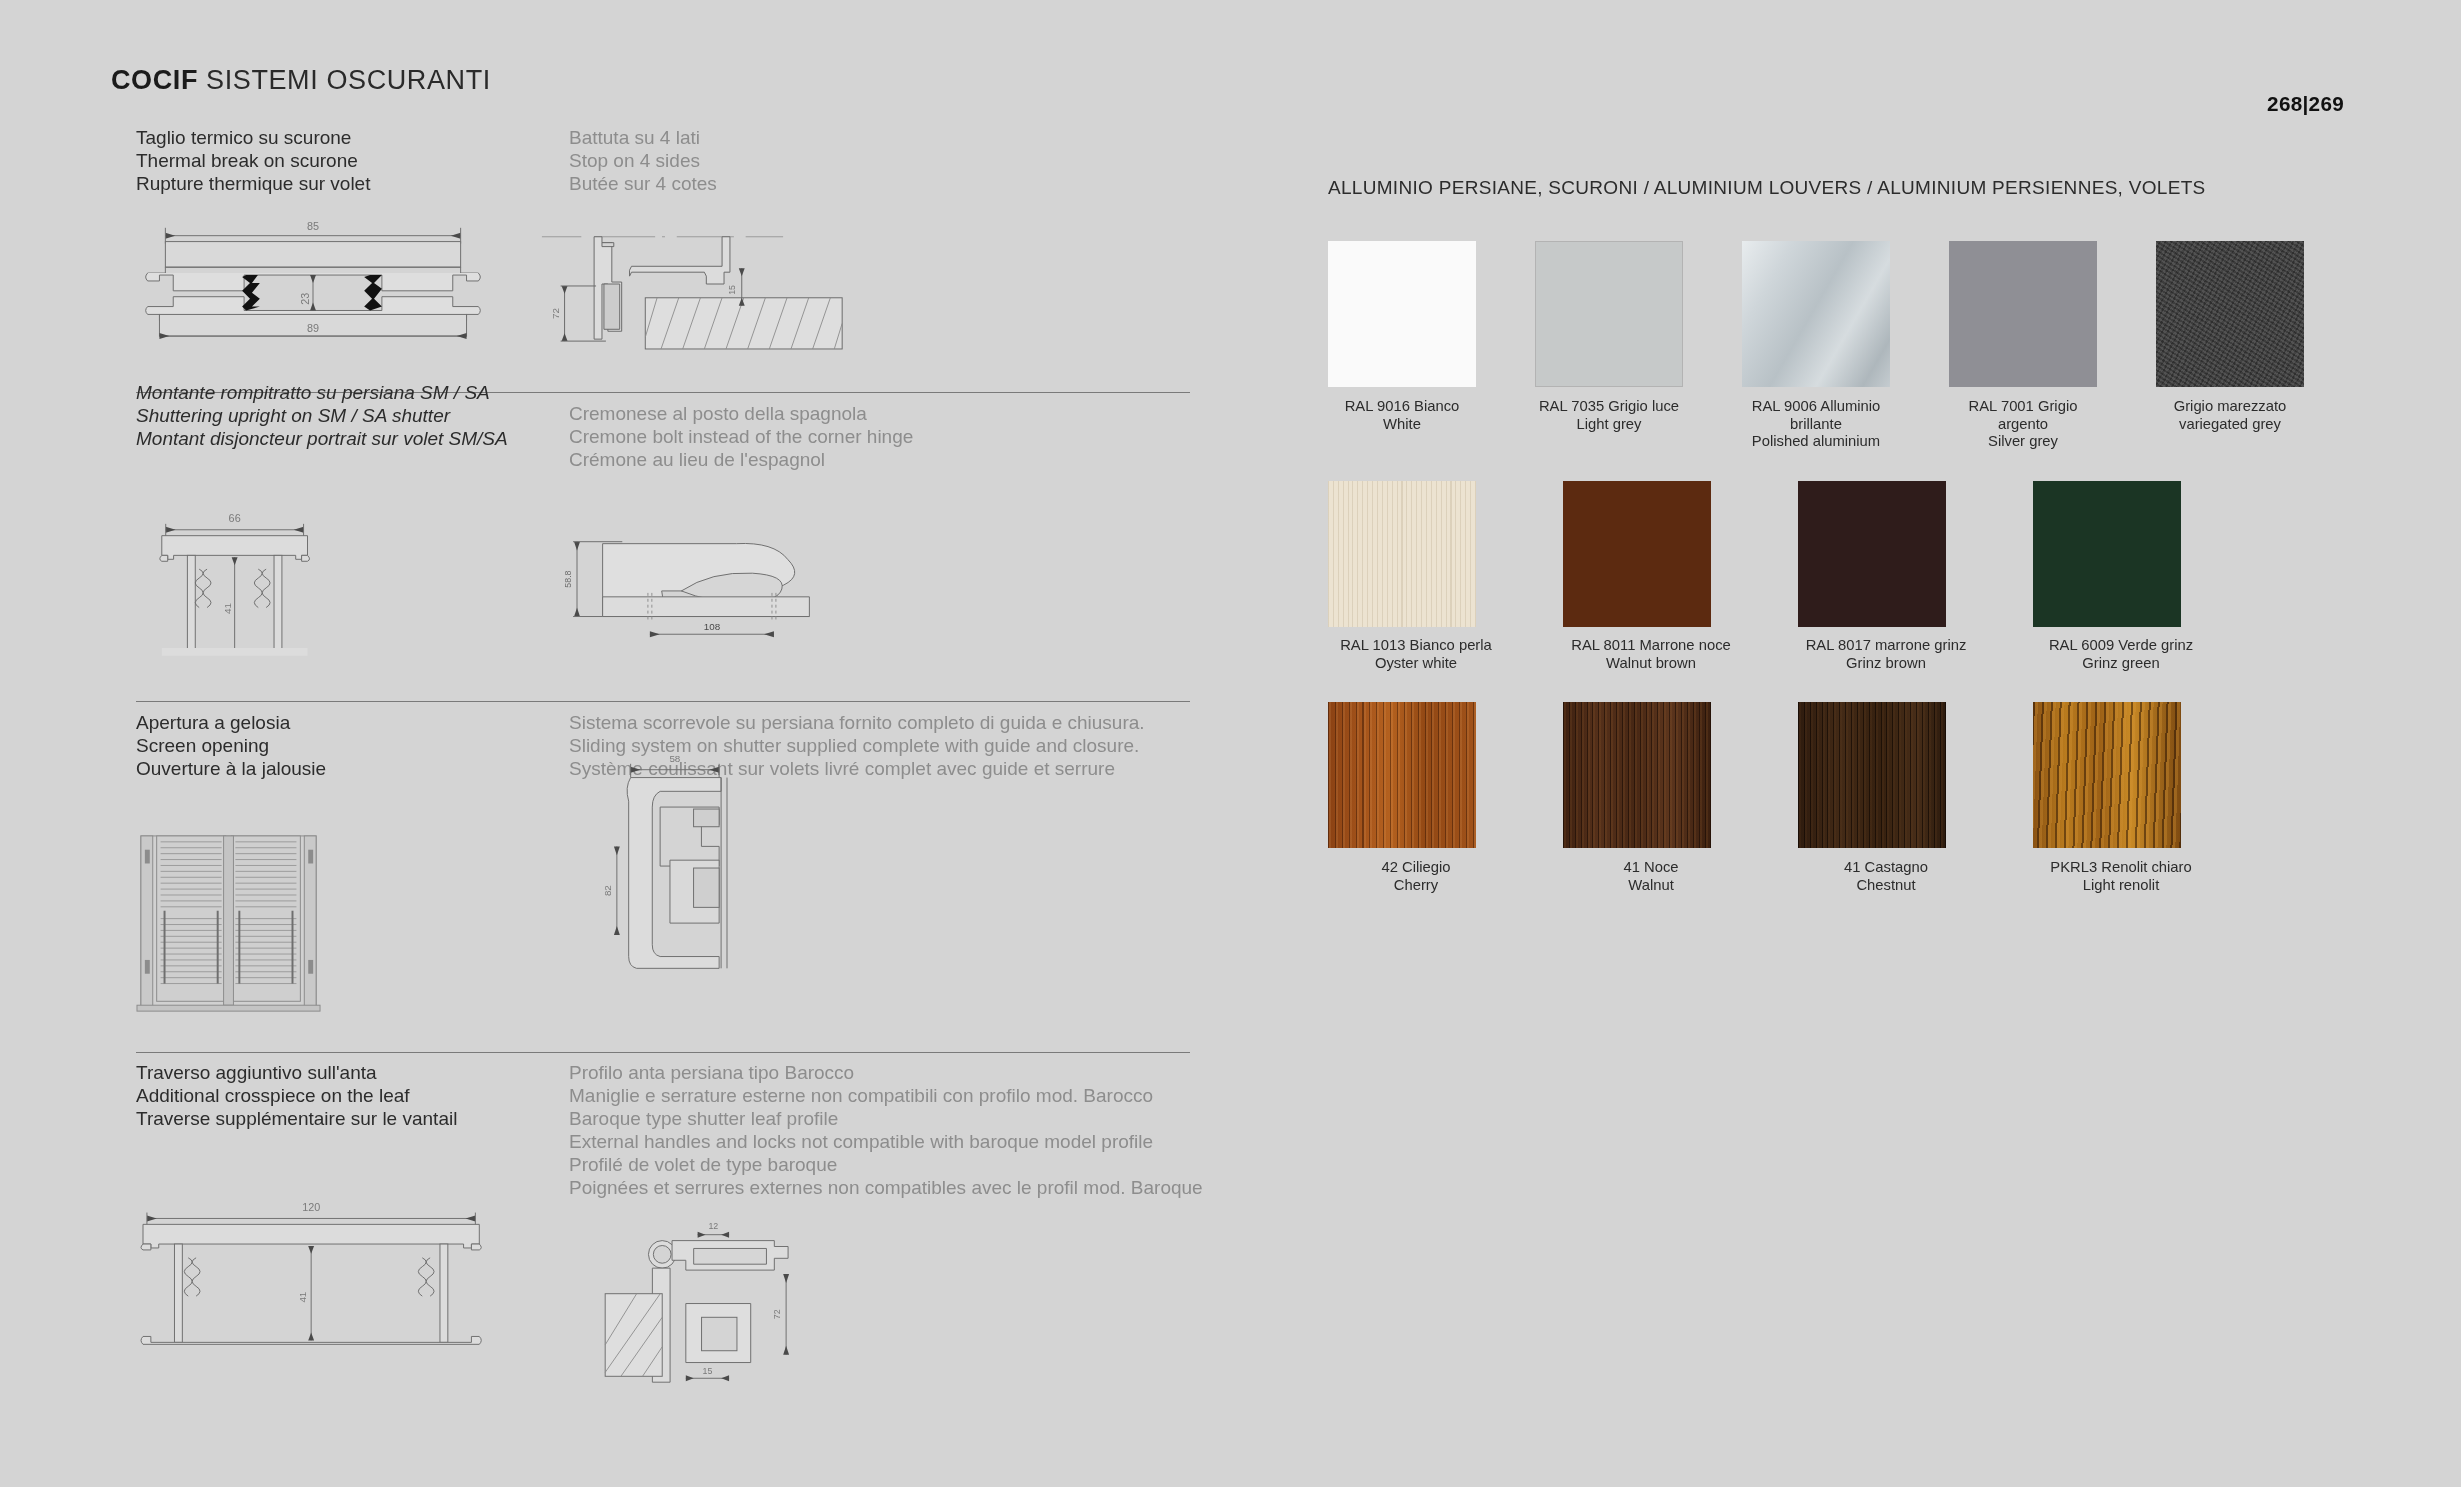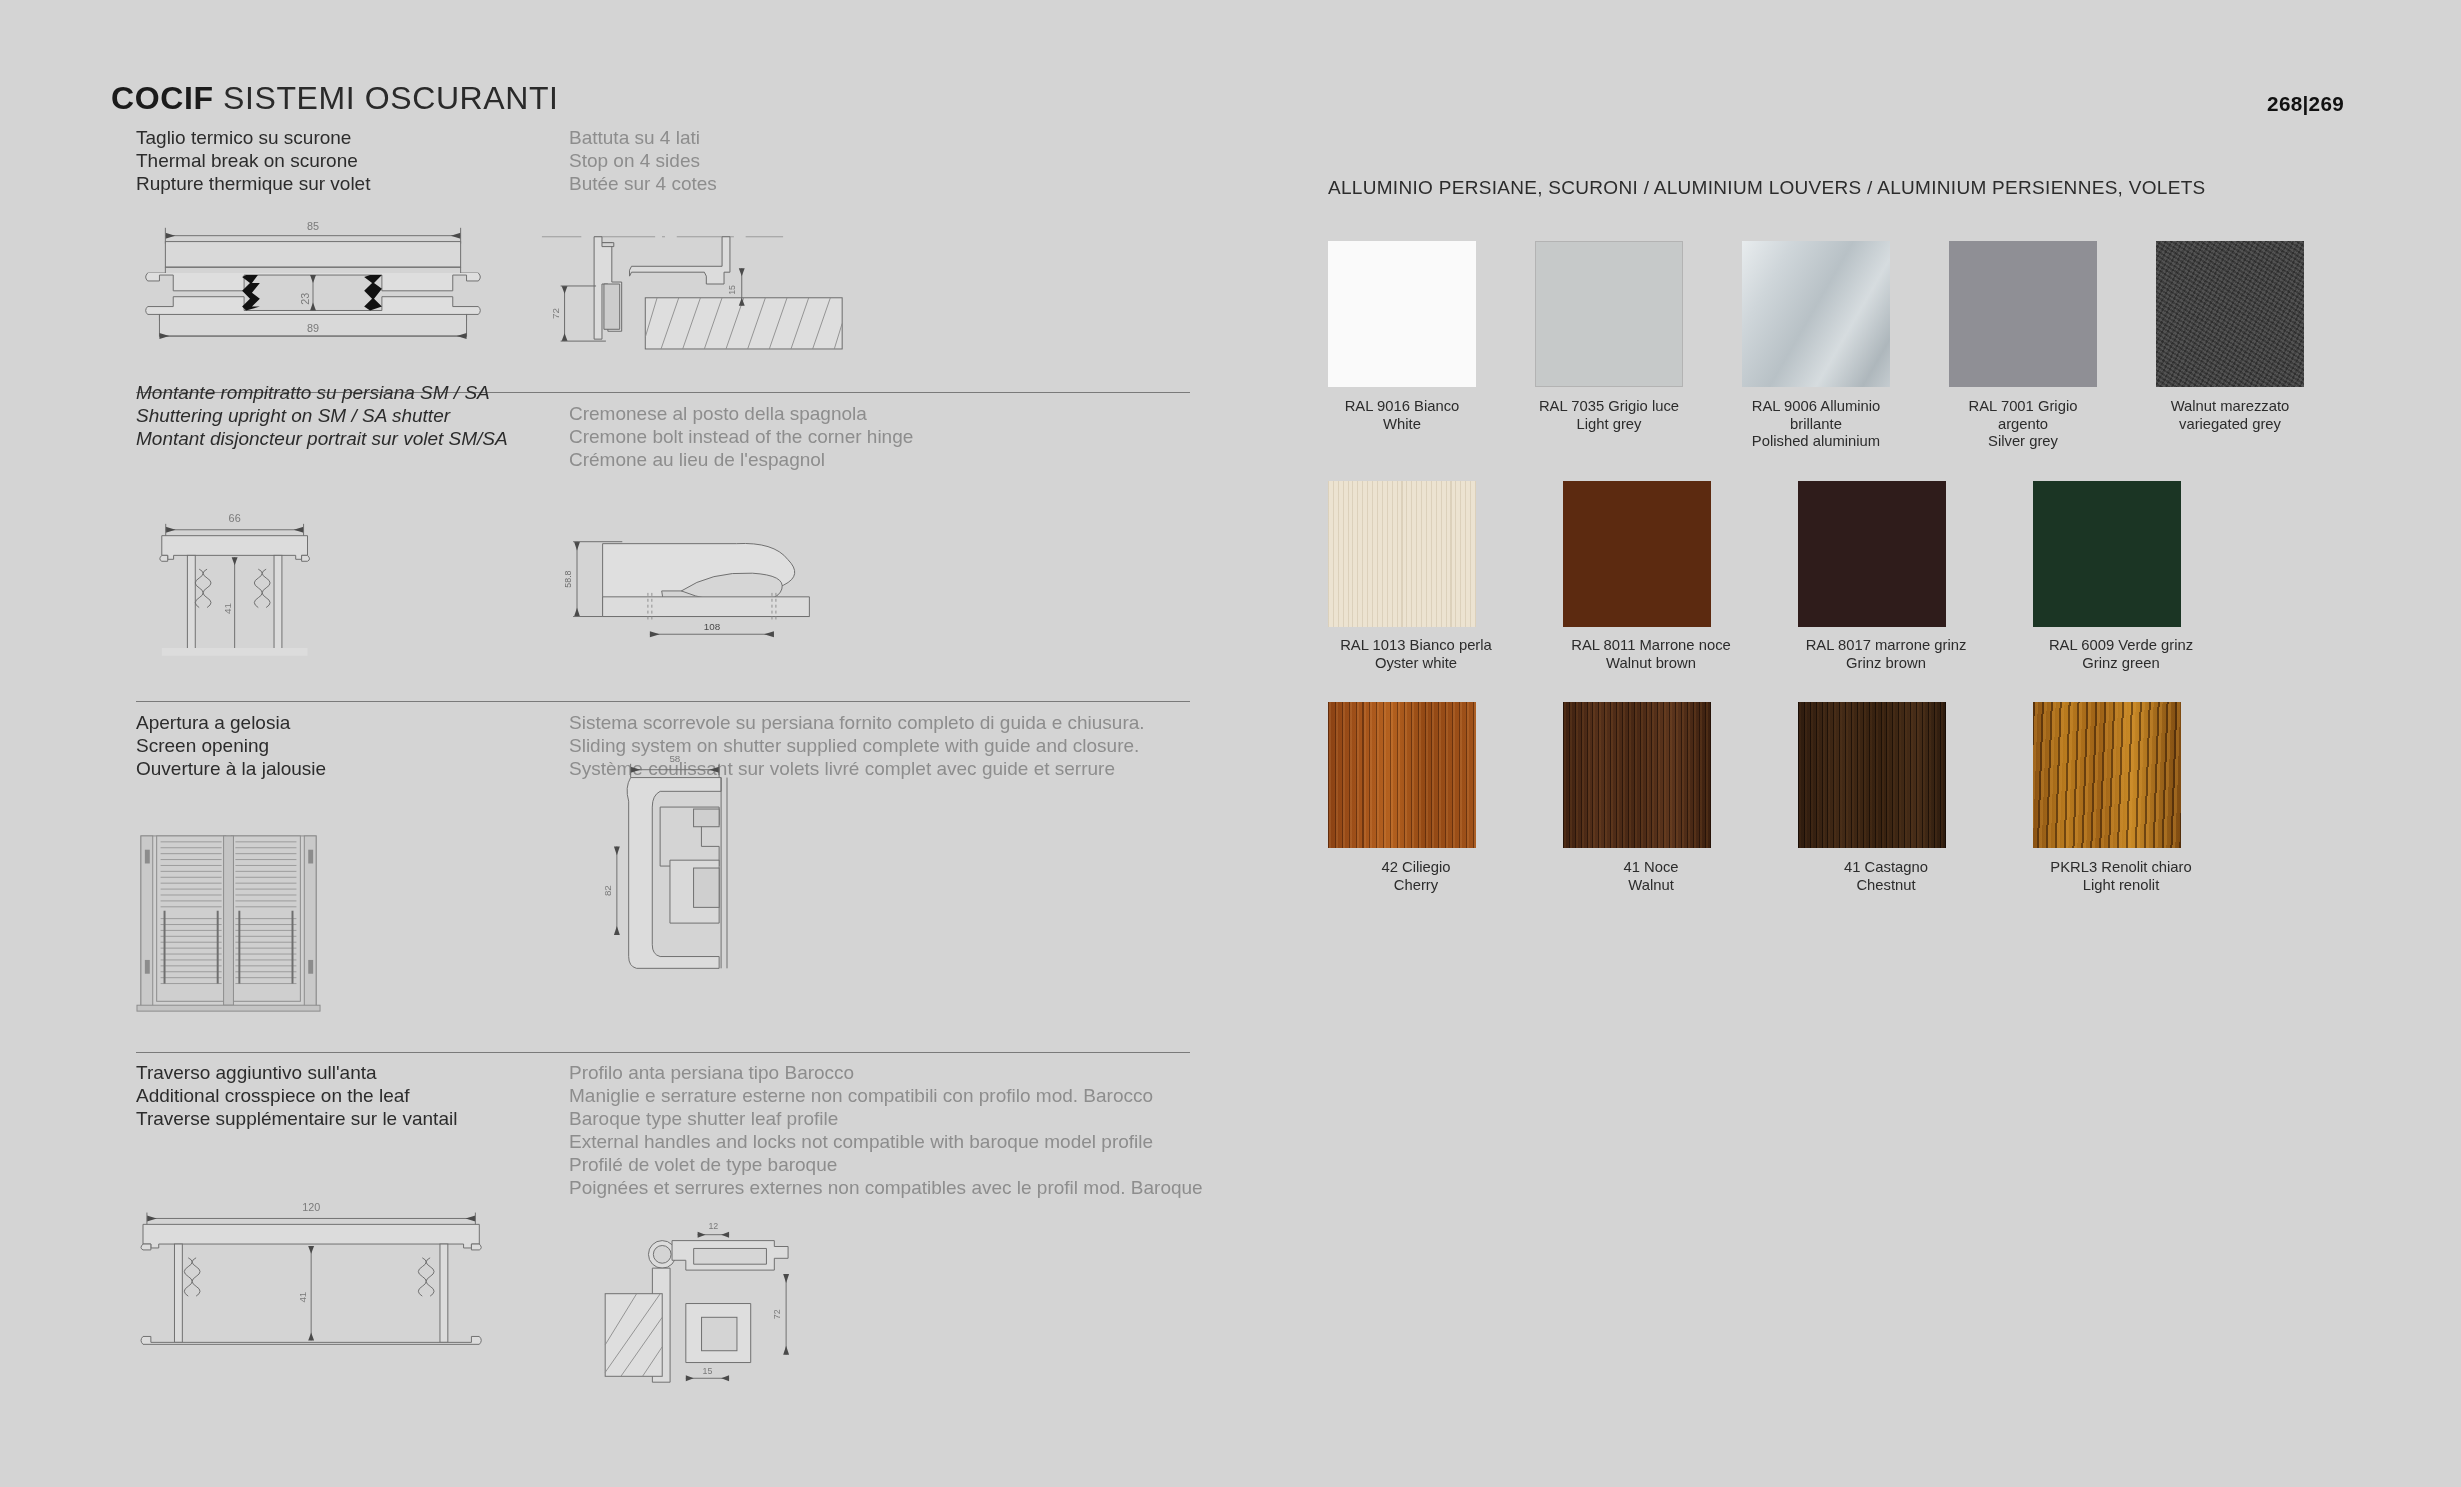--- a/index.html
+++ b/index.html
@@ -12,22 +12,22 @@
     position: relative;
     width: 2462px;
     height: 1487px;
     background: #d4d4d4;
     overflow: hidden;
   }
 
   
   .brand-title {
     position: absolute;
-    left: 111px; top: 80px;
-    font-size: 32px;
+    left: 111px; top: 65px;
+    font-size: 27px;
     letter-spacing: 0.6px;
     color: #1b1b1b;
     white-space: nowrap;
   }
   .brand-title .bold { font-weight: bold; }
   .brand-title .light { font-weight: normal; color: #2a2a2a; }
 
   .page-number {
     position: absolute;
     right: 118px; top: 92px;
@@ -483,21 +483,21 @@
           <div class="swatch-label">RAL 9006 Alluminio brillante
 Polished aluminium</div>
         </div>
         <div class="swatch-cell">
           <div class="swatch-chip" style="background: rgb(143, 143, 149);"></div>
           <div class="swatch-label">RAL 7001 Grigio argento
 Silver grey</div>
         </div>
         <div class="swatch-cell">
           <div class="swatch-chip" style="background: repeating-linear-gradient(32deg, rgba(255, 255, 255, 0.07) 0px, rgba(255, 255, 255, 0.07) 2px, rgba(0, 0, 0, 0.12) 2px, rgba(0, 0, 0, 0.12) 3.9px), repeating-linear-gradient(118deg, rgba(255, 255, 255, 0.05) 0px, rgba(255, 255, 255, 0.05) 3px, rgba(0, 0, 0, 0.1) 3px, rgba(0, 0, 0, 0.1) 4.9px), rgb(59, 59, 59);"></div>
-          <div class="swatch-label">Walnut marezzato
+          <div class="swatch-label">Grigio marezzato
 variegated grey</div>
         </div>
       </div>
       <div class="swatch-row row-2">
         <div class="swatch-cell">
           <div class="swatch-chip" style="background: repeating-linear-gradient(90deg, rgba(200, 186, 160, 0.45) 0px, rgba(200, 186, 160, 0.45) 1px, rgba(255, 255, 255, 0) 1px, rgba(255, 255, 255, 0) 4.9px), rgb(236, 227, 209);"></div>
           <div class="swatch-label">RAL 1013 Bianco perla
 Oyster white</div>
         </div>
         <div class="swatch-cell">

